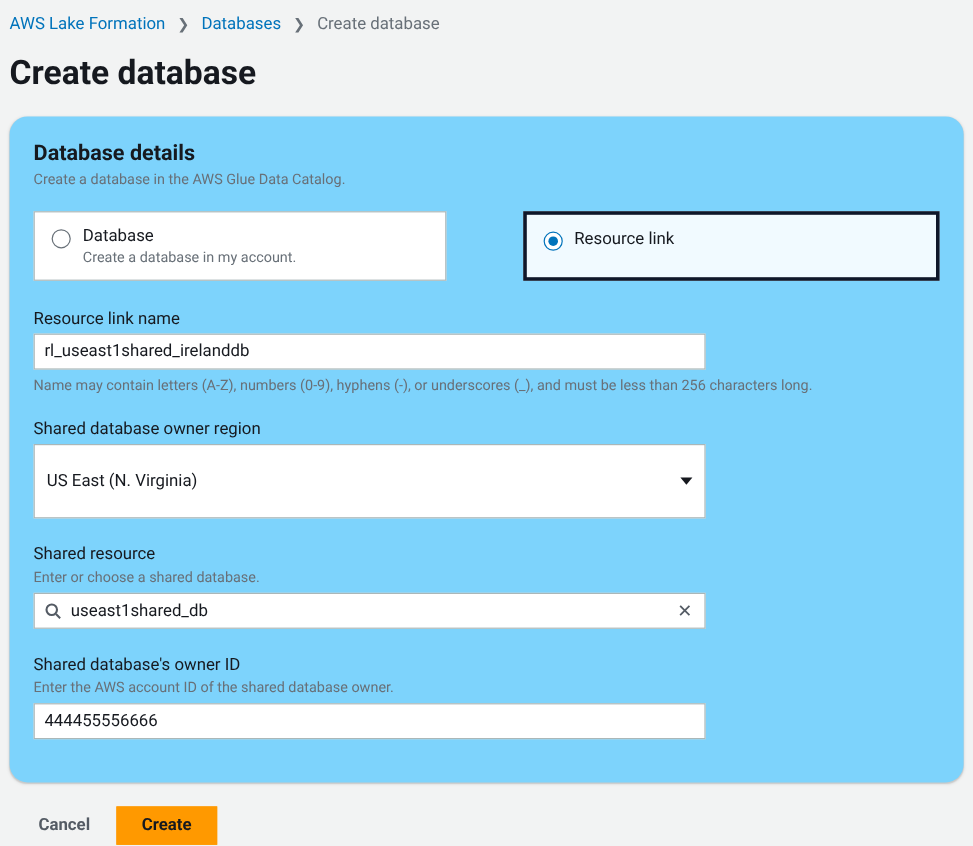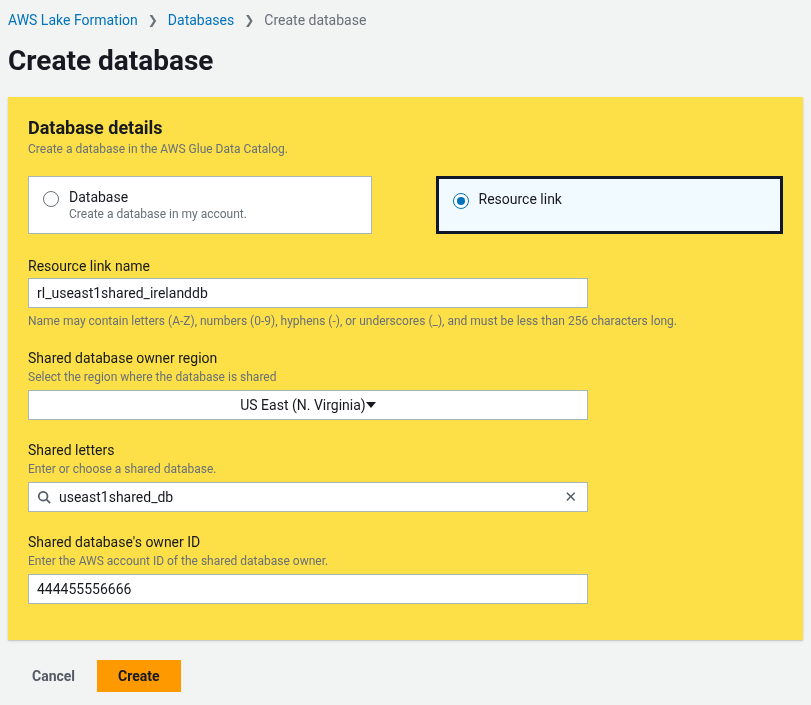--- a/index.html
+++ b/index.html
@@ -28,23 +28,24 @@
     .breadcrumb .current {
       color: #687078;
     }
     .page-title {
       font-size: 28px;
       font-weight: 700;
       padding: 8px 8px 20px 8px;
       color: #16191f;
     }
     .panel {
-      background: #fde047;
+      background: #7dd3fc;
       margin: 0 8px 16px 8px;
       box-shadow: 0 1px 1px rgba(0,0,0,0.1), 0 1px 3px rgba(0,0,0,0.1);
+      border-radius: 15px;
     }
     .panel-header {
       padding: 20px 20px 16px 20px;
     }
     .panel-title {
       font-size: 18px;
       font-weight: 700;
       color: #16191f;
     }
     .panel-desc {
@@ -132,22 +133,22 @@
       font-size: 14px;
       color: #16191f;
       font-family: inherit;
     }
     .select-wrap {
       width: 560px;
       max-width: 100%;
       border: 1px solid #aab7b8;
       display: flex;
       align-items: center;
-      justify-content: center;
-      padding: 6px 10px;
+      justify-content: space-between;
+      padding: 22px 10px;
       cursor: pointer;
       background: #fff;
     }
     .select-wrap .triangle {
       width: 0; height: 0;
       border-left: 5px solid transparent;
       border-right: 5px solid transparent;
       border-top: 6px solid #16191f;
     }
     .search-wrap {
@@ -240,29 +241,28 @@
     </div>
 
     <div class="form-group">
       <label class="form-label">Resource link name</label>
       <input class="input" type="text" value="rl_useast1shared_irelanddb" style="">
       <div class="form-help-below">Name may contain letters (A-Z), numbers (0-9), hyphens (-), or underscores (_), and must be less than 256 characters long.</div>
     </div>
 
     <div class="form-group">
       <label class="form-label">Shared database owner region</label>
-      <div class="form-help">Select the region where the database is shared</div>
       <div class="select-wrap">
         <span>US East (N. Virginia)</span>
         <span class="triangle"></span>
       </div>
     </div>
 
     <div class="form-group">
-      <label class="form-label">Shared letters</label>
+      <label class="form-label">Shared resource</label>
       <div class="form-help">Enter or choose a shared database.</div>
       <div class="search-wrap">
         <span class="search-icon">
           <svg viewBox="0 0 16 16" fill="none" stroke="#545b64" stroke-width="2">
             <circle cx="7" cy="7" r="5"></circle>
             <line x1="11" y1="11" x2="15" y2="15"></line>
           </svg>
         </span>
         <input class="search-input" type="text" value="useast1shared_db" style="">
         <span class="clear-btn">✕</span>

